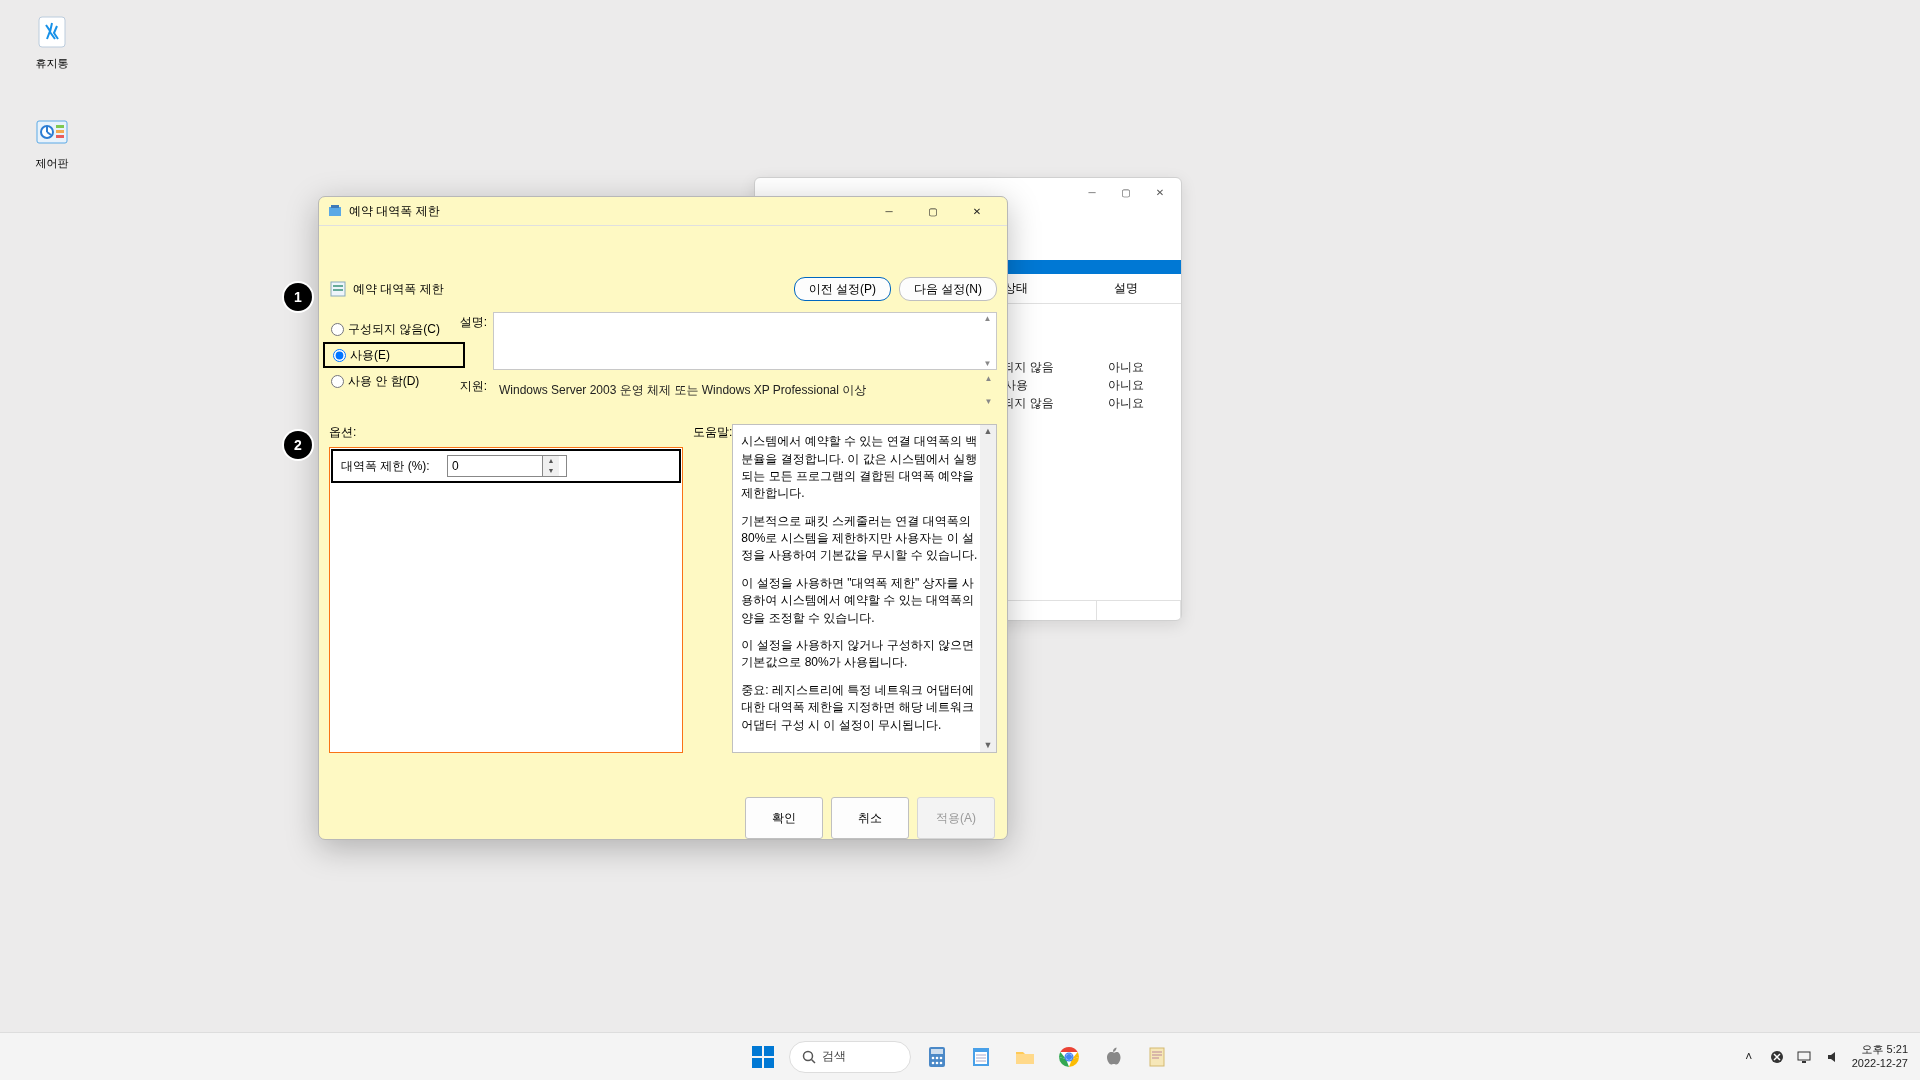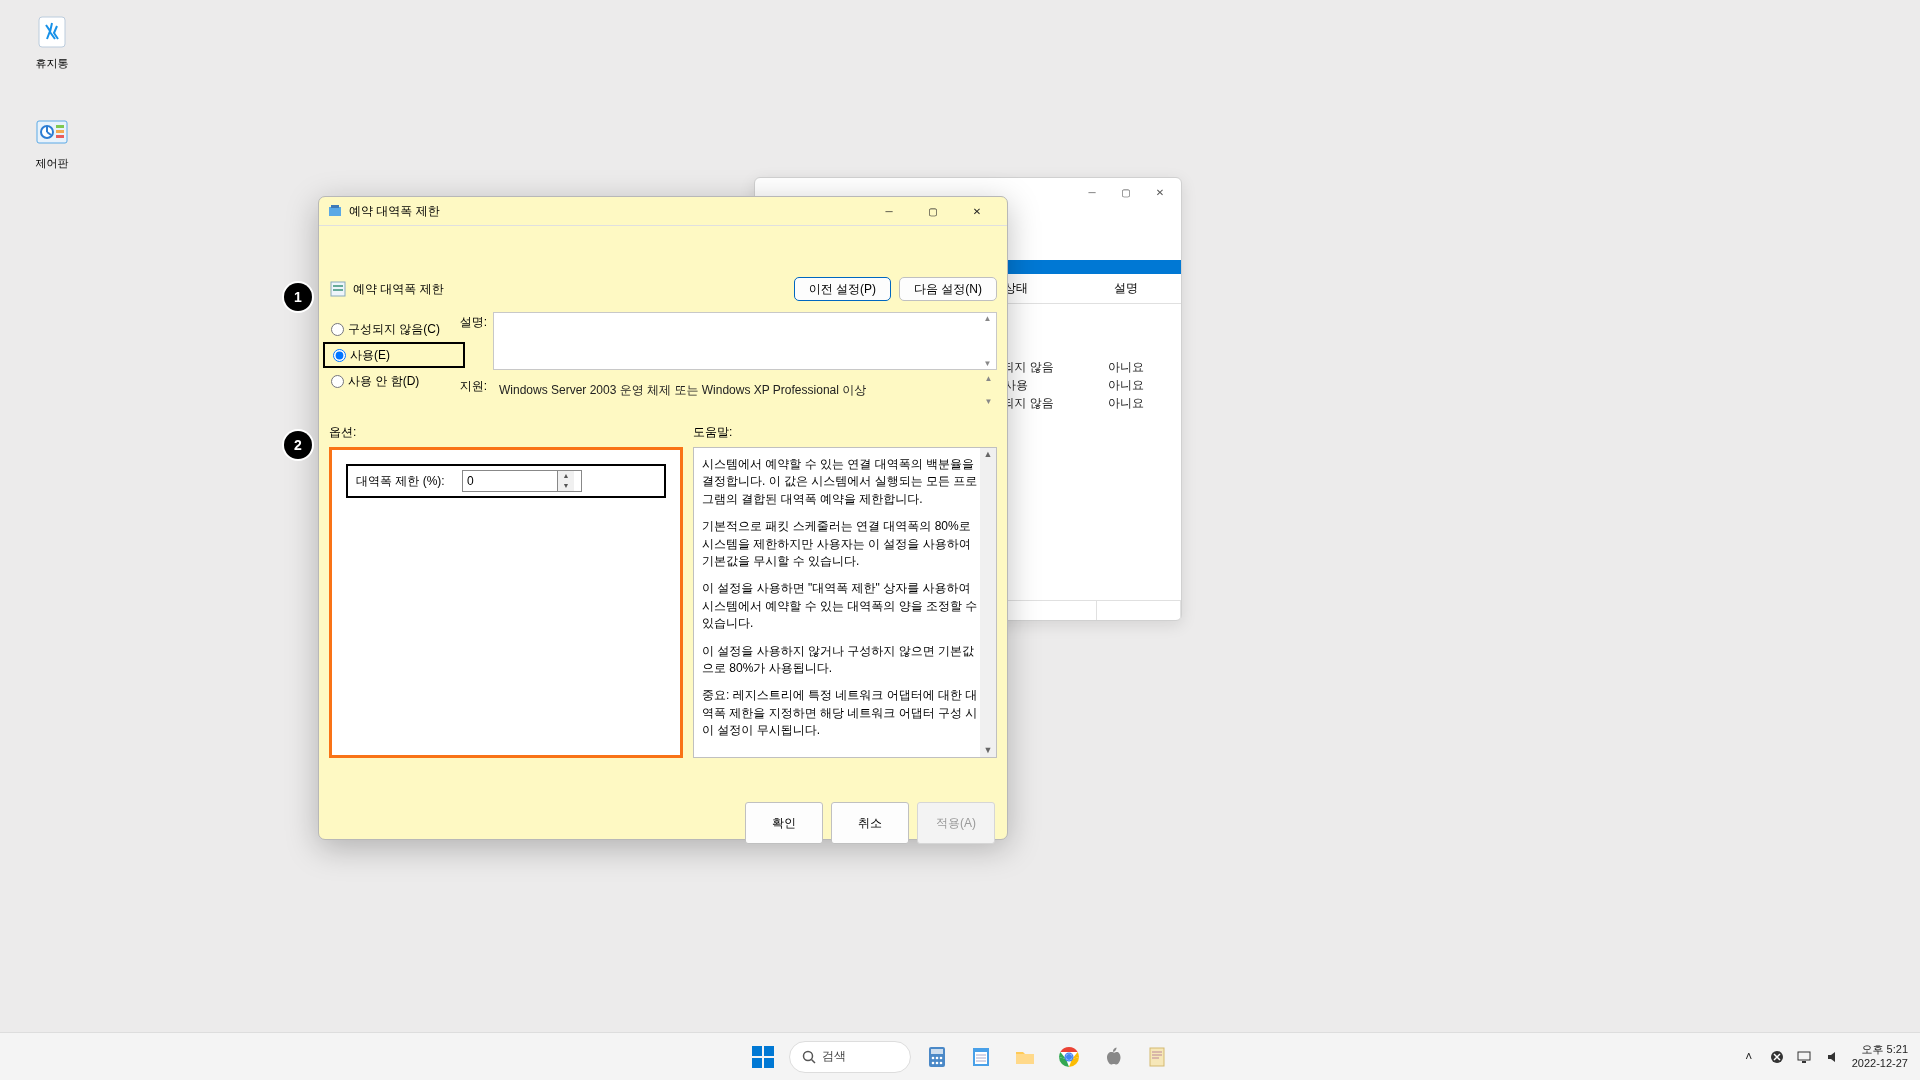--- a/index.html
+++ b/index.html
@@ -31,50 +31,50 @@
 .dialog-title-icon { width: 16px; height: 16px; margin-right: 6px; display: flex; align-items: center; justify-content: center; }
 .dialog-title-text { flex: 1; }
 .win-btns { display: flex; }
 .win-btn { width: 44px; height: 28px; display: flex; align-items: center; justify-content: center; font-size: 10px; color: #222; }
 
 .dialog-body { flex: 1; display: flex; flex-direction: column; padding: 8px 10px 4px 10px; }
 .setting-row { display: flex; align-items: center; height: 30px; }
 .setting-row .setting-icon { width: 18px; height: 18px; margin-right: 6px; display: flex; align-items: center; justify-content: center; }
 .setting-row .setting-name { font-size: 12px; flex: 1; }
 .nav-buttons { display: flex; gap: 8px; }
-.nav-btn { height: 24px; padding: 0 14px; font-size: 12px; background: #fdfdfd; border: 1px solid #c0c0c0; border-radius: 5px; cursor: pointer; }
+.nav-btn { height: 24px; padding: 0 14px; font-size: 12px; background: #fdfdfd; border: 1px solid #c0c0c0; border-radius: 11px; cursor: pointer; }
 .nav-btn.primary { border: 1px solid #0067c0; }
 
 .content-grid { display: flex; margin-top: 8px; }
 .left-radios { width: 128px; padding-top: 4px; }
 .radio-row { display: flex; align-items: center; height: 26px; font-size: 12px; padding-left: 2px; gap: 4px; }
 .radio-row input { margin: 0; }
 .radio-highlight { border: 2px solid #000; margin-left: -6px; padding-left: 8px; margin-right: -8px; }
 
 .right-area { flex: 1; display: flex; flex-direction: column; }
 .field-row { display: flex; align-items: flex-start; margin-bottom: 6px; }
 .field-label { width: 36px; font-size: 12px; text-align: right; padding-right: 6px; padding-top: 2px;}
 .comment-box { flex: 1; height: 58px; border: 1px solid #c8c8c8; background: #fff; position: relative; }
 .tiny-scroll { position: absolute; right: 1px; width: 15px; top: 1px; bottom: 1px; display: flex; flex-direction: column; justify-content: space-between; }
 .tiny-scroll span { font-size: 8px; color: #888; text-align: center; cursor: pointer;}
 .support-box { flex: 1; height: 28px; position: relative; display:flex; align-items:center; font-size: 12px; color: #222; padding-left:6px; }
 .support-box .tiny-scroll{ top:-2px; bottom:-2px;}
 
 .lower-row { display: flex; margin-top: 14px; flex: 1; gap: 10px; }
 .option-col { width: 354px; display: flex; flex-direction: column; }
 .option-col .sec-label, .help-col .sec-label { font-size: 12px; margin-bottom: 6px; }
-.option-box { flex: 1; border: 3px solid #f97316; background: #fff; padding: 22px; position: relative; }
+.option-box { flex: 1; border: 1px solid #f97316; background: #fff; padding: 9px; position: relative; }
 .bandwidth-row { display: flex; align-items: center; font-size: 12px; gap: 10px; border: 2px solid #000; margin: -8px; padding: 4px 8px; }
 .bandwidth-label { width: 96px; }
 .spinner { display: flex; align-items: center; border: 1px solid #888; height: 22px; width: 120px; }
 .spinner input { border: none; outline: none; width: 94px; padding: 0 4px; font-size: 12px; text-align: left; }
 .spinner-btns { display: flex; flex-direction: column; border-left: 1px solid #888; }
 .spinner-btns span { font-size: 7px; line-height: 10px; width: 16px; text-align: center; color: #555; cursor: pointer; background: #f0f0f0; }
 
-.help-col { flex: 1; display: flex; flex-direction: column; }
+.help-col { flex: 1; display: flex; flex-direction: row; }
 .help-box { flex: 1; border: 1px solid #c0c0c0; background: #fff; padding: 8px 18px 8px 8px; font-size: 12px; line-height: 1.45; position: relative; overflow: hidden;}
 .help-box p { margin-bottom: 10px; }
 .help-scroll { position: absolute; right: 0; top: 0; bottom: 0; width: 16px; background: #f0f0f0; display: flex; flex-direction: column; justify-content: space-between; align-items:center; }
 .help-scroll span { font-size: 9px; color: #666; }
 
 .dialog-footer { height: 44px; display: flex; align-items: center; justify-content: flex-end; padding: 0 12px; gap: 8px; }
 .dlg-btn { height: 42px; width: 78px; font-size: 12px; background: #fdfdfd; border: 1px solid #c0c0c0; border-radius: 3px; cursor: pointer; }
 .dlg-btn.disabled { color: #9a9a9a; background: #f3f3f3; border: 1px solid #d6d6d6; }
 
 

